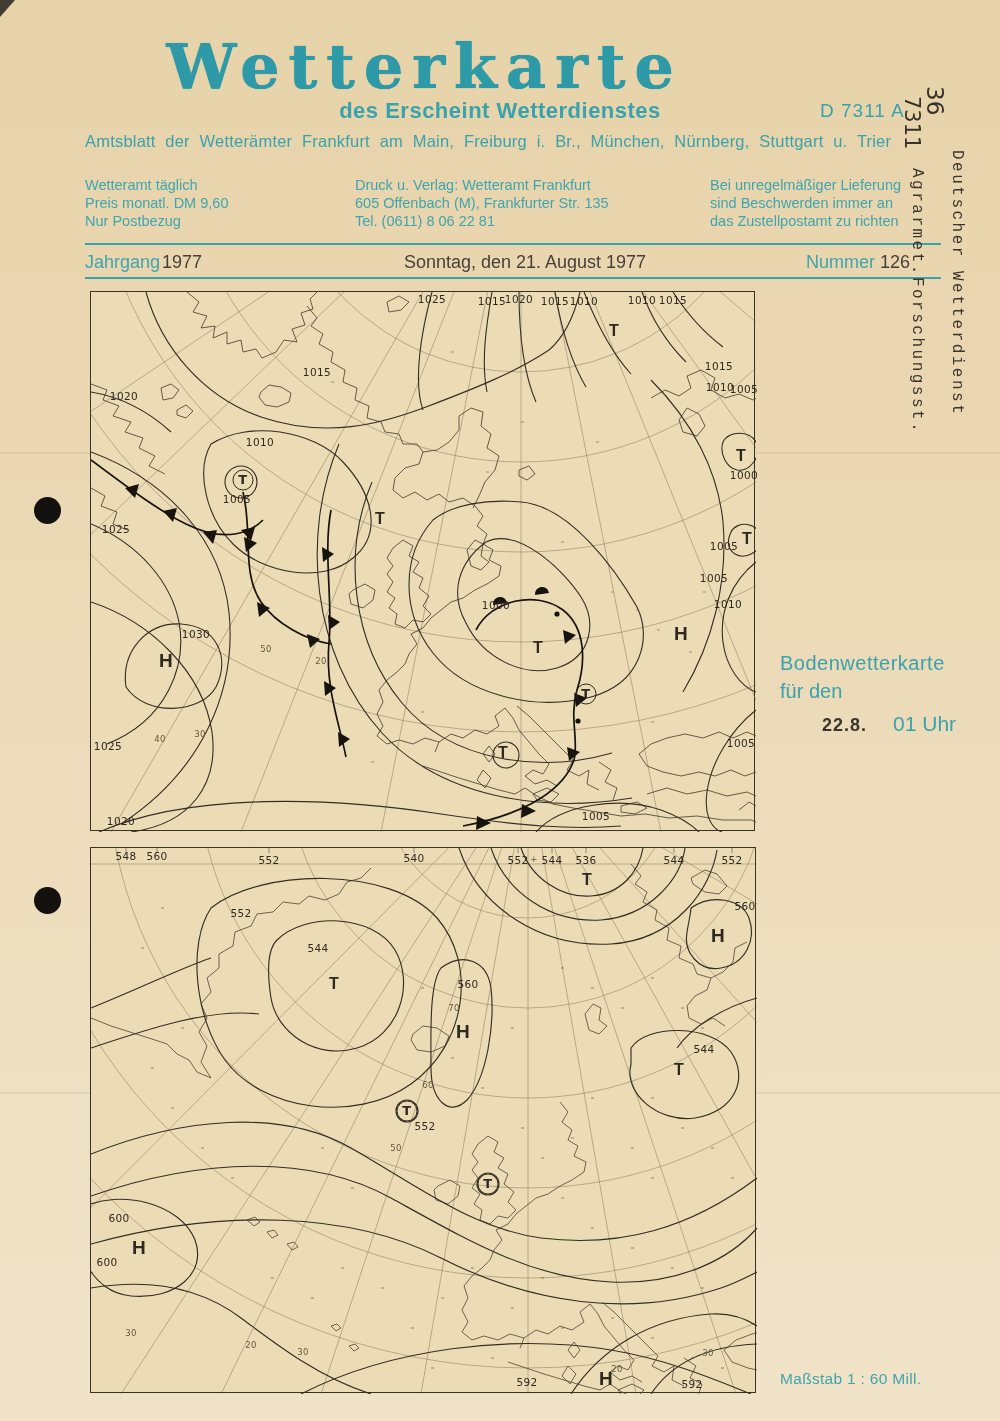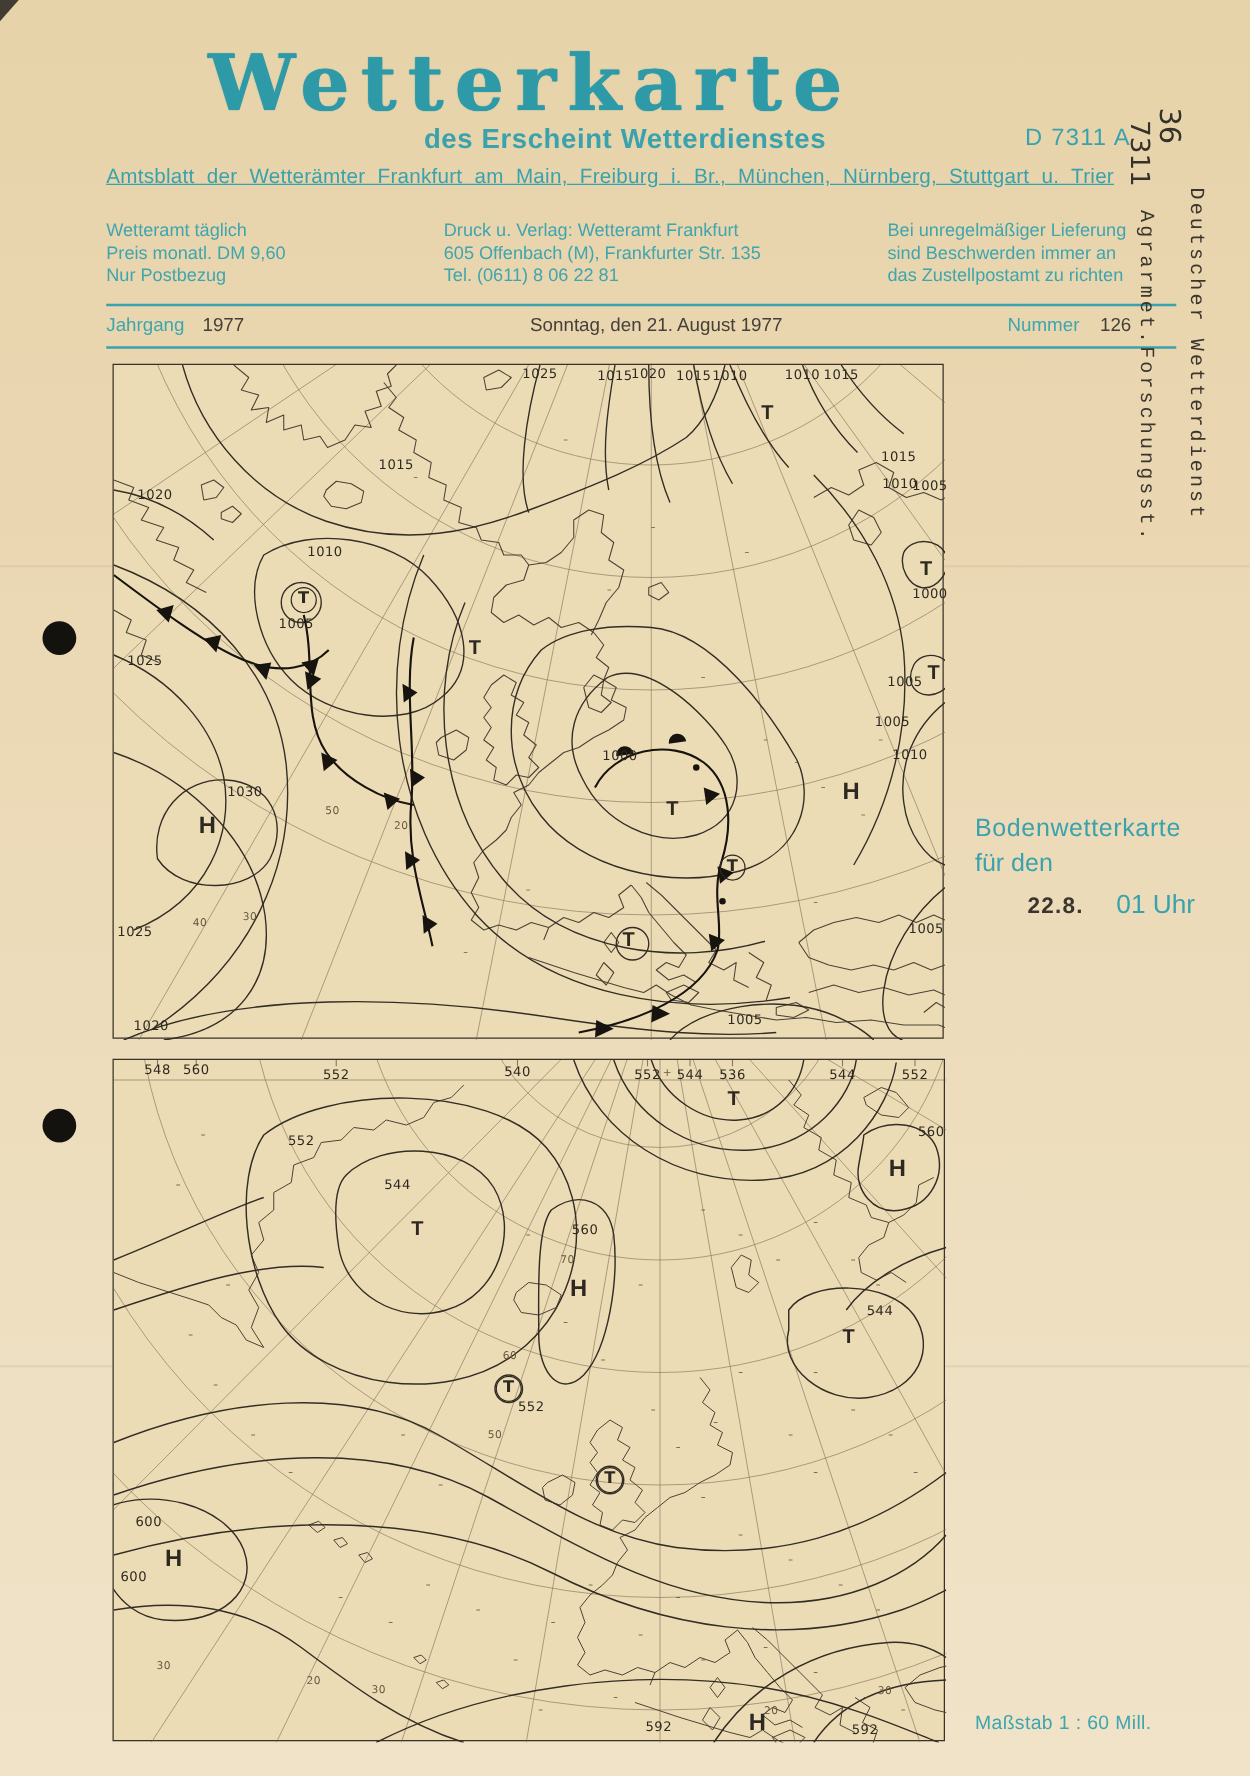--- a/index.html
+++ b/index.html
@@ -12,24 +12,24 @@
   .punch{position:absolute;left:34px;width:27px;height:27px;border-radius:50%;background:#14120e;}
 
   
   .title{position:absolute;top:30px;left:0;width:849px;text-align:center;margin:0;
         font-family:"DejaVu Serif",serif;font-weight:bold;font-size:62px;letter-spacing:9px;
         color:#2f9aa7;text-shadow:0 0 1px #2f9aa7,0.6px 0 0 #2f9aa7;}
   .subtitle{position:absolute;top:98px;left:0;width:1000px;text-align:center;
         font-size:22px;font-weight:bold;color:#3aa2ad;letter-spacing:.5px;}
   .code{position:absolute;top:100px;left:820px;font-size:19px;color:#3aa2ad;letter-spacing:1px;}
   .amtsblatt{position:absolute;top:132px;left:85px;width:835px;font-size:16.5px;
-        color:#3aa2ad;word-spacing:5px;letter-spacing:.2px;text-decoration:underline;}
+        color:#3aa2ad;word-spacing:5px;letter-spacing:.2px;}
   .infocol{position:absolute;top:176px;font-size:14.5px;line-height:18px;color:#3fa5ae;}
   .rule{position:absolute;left:85px;width:856px;height:2px;background:#3aa2ad;}
-  .issue-row{position:absolute;top:252px;left:0;width:799px;height:24px;font-size:15px;}
+  .issue-row{position:absolute;top:252px;left:0;width:799px;height:24px;font-size:18px;}
   .issue-row .lab{color:#3fa5ae;}
   .issue-row .val{color:#45413a;}
 
   
   .cap{position:absolute;width:215px;}
   .cap .t1{font-size:20px;color:#3aa2ad;letter-spacing:.5px;}
   .cap .t2{font-size:17px;color:#3aa2ad;letter-spacing:5px;margin-top:6px;}
   .cap .note{font-size:13px;color:#45a8b1;line-height:16px;}
   .cap .t3{font-size:20px;color:#3aa2ad;margin-top:5px;}
   .cap .when{margin-top:9px;}
@@ -330,21 +330,21 @@
         <span class="mlabel Tc" style="left: 397px; top: 336px;">T</span>
         <span class="mlabel T" style="left: 588px; top: 222px;">T</span>
         <span class="mlabel" style="left: 613px; top: 201px;">544</span>
         <span class="mlabel" style="left: 28px; top: 370px;">600</span>
         <span class="mlabel H" style="left: 48px; top: 400px;">H</span>
         <span class="mlabel" style="left: 16px; top: 414px;">600</span>
         <span class="mlabel" style="left: 436px; top: 534px;">592</span>
         <span class="mlabel H" style="left: 515px; top: 531px;">H</span>
         <span class="mlabel" style="left: 601px; top: 536px;">592</span>
         <span class="mlabel grid" style="left: 363px; top: 160px;">70</span>
-        <span class="mlabel grid" style="left: 317px; top: 237px;">60</span>
+        <span class="mlabel grid" style="left: 337px; top: 237px;">60</span>
         <span class="mlabel grid" style="left: 305px; top: 300px;">50</span>
         <span class="mlabel grid" style="left: 212px; top: 504px;">30</span>
         <span class="mlabel grid" style="left: 160px; top: 497px;">20</span>
         <span class="mlabel grid" style="left: 40px; top: 485px;">30</span>
         <span class="mlabel grid" style="left: 617px; top: 505px;">30</span>
         <span class="mlabel grid" style="left: 526px; top: 521px;">20</span>
       </div>
   </div>
 
 

